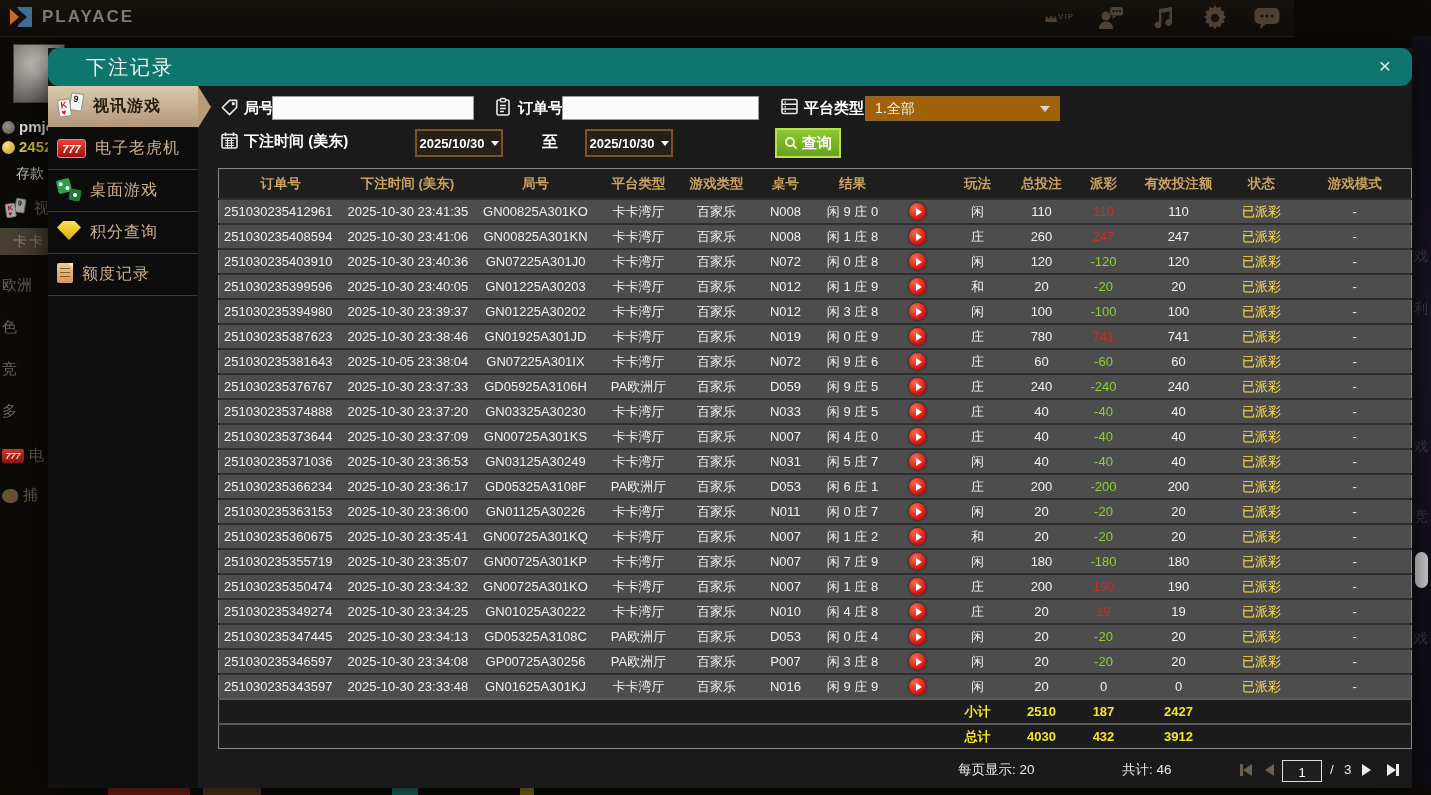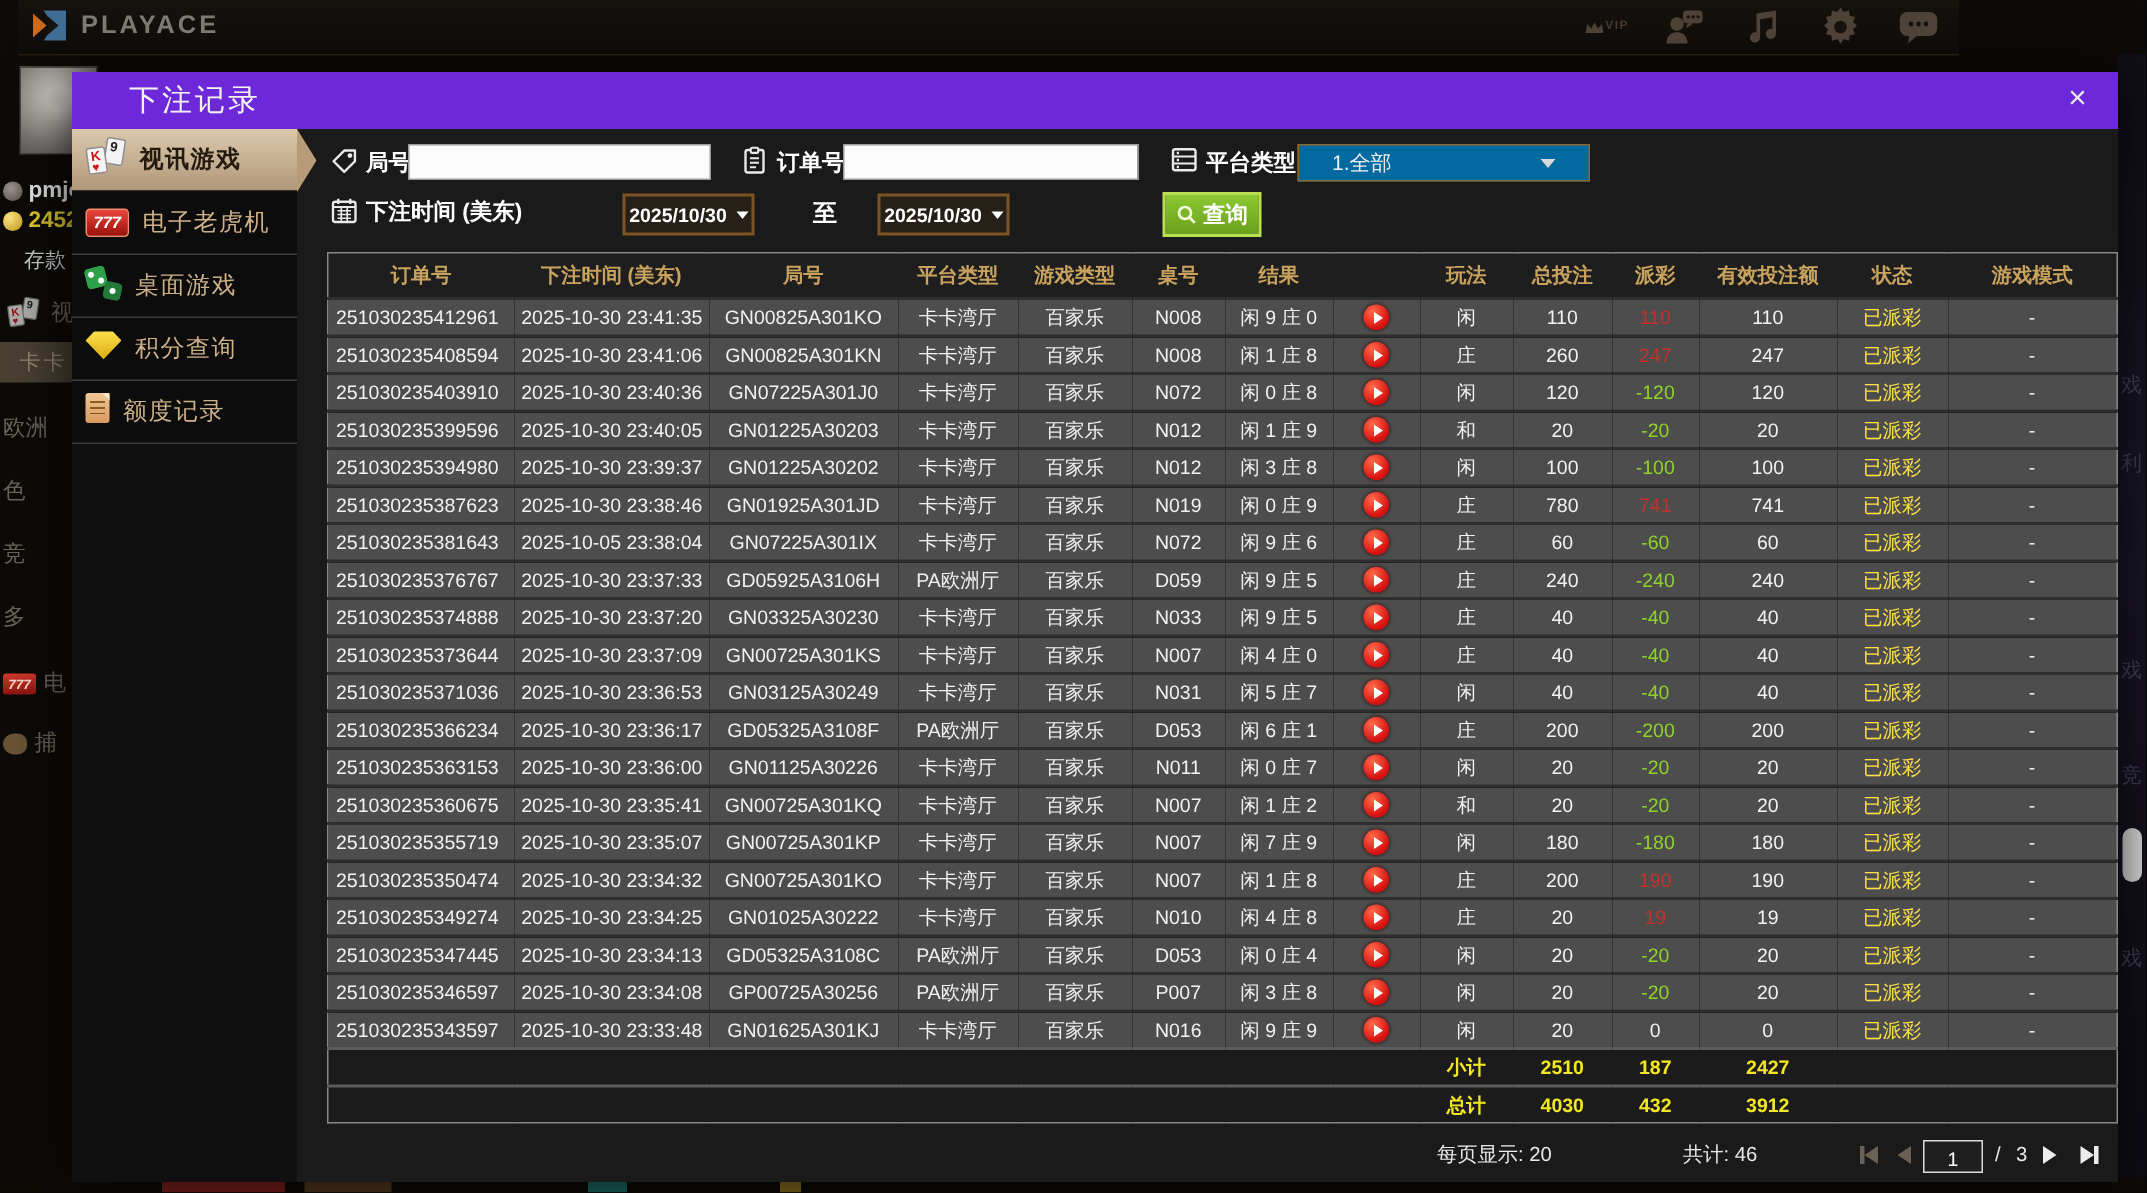--- a/index.html
+++ b/index.html
@@ -1,21 +1,21 @@
 <!DOCTYPE html>
 <html><head>
 <meta charset="utf-8">
 <style>
   html,body{margin:0;padding:0;background:#000;}
   .app{position:relative;width:1431px;height:795px;background:#0d0b08;overflow:hidden;
        font-family:"Liberation Sans","DejaVu Sans",sans-serif;-webkit-font-smoothing:antialiased;}
   .abs{position:absolute;}
 
   
-  .topbar{position:absolute;left:12px;top:0;width:1294px;height:36px;
+  .topbar{position:absolute;left:0;top:0;width:1294px;height:36px;
           background:linear-gradient(#16120e,#0d0b08);border-bottom:1px solid #261d12;z-index:6;}
   .logo{position:absolute;left:8px;top:4px;display:flex;align-items:center;gap:8px;}
   .logo-text{color:#7e7a73;font-weight:bold;font-size:17px;letter-spacing:2px;}
   .top-icons{position:absolute;right:12px;top:1px;display:flex;gap:22px;align-items:center;height:34px;}
   .top-ic{width:30px;height:32px;display:flex;align-items:center;justify-content:center;
           color:#4e4136;font-size:24px;line-height:1;}
   .top-ic .vip-t{font-size:8px;font-weight:bold;color:#473b2f;letter-spacing:1px;margin-top:-2px;}
 
   
   .bg-avatar{position:absolute;left:13px;top:44px;width:50px;height:57px;z-index:1;
@@ -38,21 +38,21 @@
   .rglyph{position:absolute;left:2px;color:#46415a;font-size:14px;}
   .rpill{position:absolute;left:3px;top:516px;width:13px;height:36px;border-radius:7px;background:#e9e9e9;}
 
   
   .bstrip{position:absolute;left:0;top:786px;width:1431px;height:9px;background:#0e0b07;z-index:1;}
   .bfrag{position:absolute;top:0;height:9px;}
 
   
   .modal{position:absolute;left:48px;top:48px;width:1364px;height:740px;background:#171717;z-index:5;
          box-shadow:0 0 40px rgba(0,0,0,.85);}
-  .modal-title{position:absolute;left:0;top:0;width:100%;height:38px;background:#6d28d9;}
+  .modal-title{position:absolute;left:0;top:0;width:100%;height:38px;background:#0f766e;border-radius:11px;}
   .modal-title .t{position:absolute;left:38px;top:0;line-height:38px;color:#f2f2f2;font-size:20px;letter-spacing:2px;}
   .close-btn{position:absolute;right:14px;top:5px;width:26px;height:26px;color:#e9e9e9;font-size:21px;
              text-align:center;line-height:26px;cursor:pointer;}
 
   
   .sidebar{position:absolute;left:0;top:38px;width:150px;bottom:0;background:#101010;}
   .side-item{position:relative;height:42px;display:flex;align-items:center;gap:9px;padding-left:9px;
              background:#0c0c0c;border-bottom:1px solid #3a3a3a;box-sizing:border-box;cursor:pointer;}
   .side-item .side-label{color:#cdb189;font-size:16px;letter-spacing:1px;}
   .side-item.sel{background:linear-gradient(180deg,#dbc9ad,#b2977a);border-bottom:1px solid #101010;}
@@ -80,22 +80,22 @@
           background:linear-gradient(#f0c896,#d9995c);}
   .ic-doc::before{content:"";position:absolute;right:0;top:0;border-left:5px solid transparent;border-top:5px solid #fbe7c8;}
   .ic-doc::after{content:"";position:absolute;left:3px;top:5px;width:10px;height:9px;
           background:repeating-linear-gradient(#8a5a22 0 1.5px,transparent 1.5px 4px);}
 
   
   .content{position:absolute;left:150px;top:38px;right:0;bottom:0;background:#1a1a1a;}
   .flabel{color:#fff;font-weight:bold;font-size:15px;white-space:nowrap;}
   .txt-input{position:absolute;height:24px;background:#fcfcfc;border:1px solid #9a9a9a;box-sizing:border-box;
              font-size:13px;padding:0 5px;color:#222;outline:none;}
-  .selectbox{position:absolute;height:25px;background:#0369a1;border:1px solid #8a6a33;box-sizing:border-box;
-             color:#eee;font-size:14px;display:flex;align-items:center;padding:0 22px;cursor:pointer;}
+  .selectbox{position:absolute;height:25px;background:#a16207;border:1px solid #8a6a33;box-sizing:border-box;
+             color:#eee;font-size:14px;display:flex;align-items:center;padding:0 9px;cursor:pointer;}
   .selectbox .caret{margin-left:auto;}
   .caret{width:0;height:0;border-left:5px solid transparent;border-right:5px solid transparent;border-top:6px solid #d8d8d8;display:inline-block;}
   .date-box{position:absolute;width:84px;height:24px;background:#262019;border:2px solid #7c5423;box-sizing:content-box;
             color:#fff;font-weight:bold;font-size:13px;display:flex;align-items:center;justify-content:center;gap:6px;cursor:pointer;}
   .query-btn{position:absolute;width:62px;height:26px;background:linear-gradient(#8cc систем832,#6da21f);
              background:linear-gradient(#8cc832,#69a01d);border:2px solid #bade52;color:#fff;font-weight:bold;font-size:15px;
              display:flex;align-items:center;justify-content:center;gap:4px;cursor:pointer;}
 
   
   .bet-table{position:absolute;left:20px;top:82px;width:1193px;border-collapse:collapse;table-layout:fixed;

